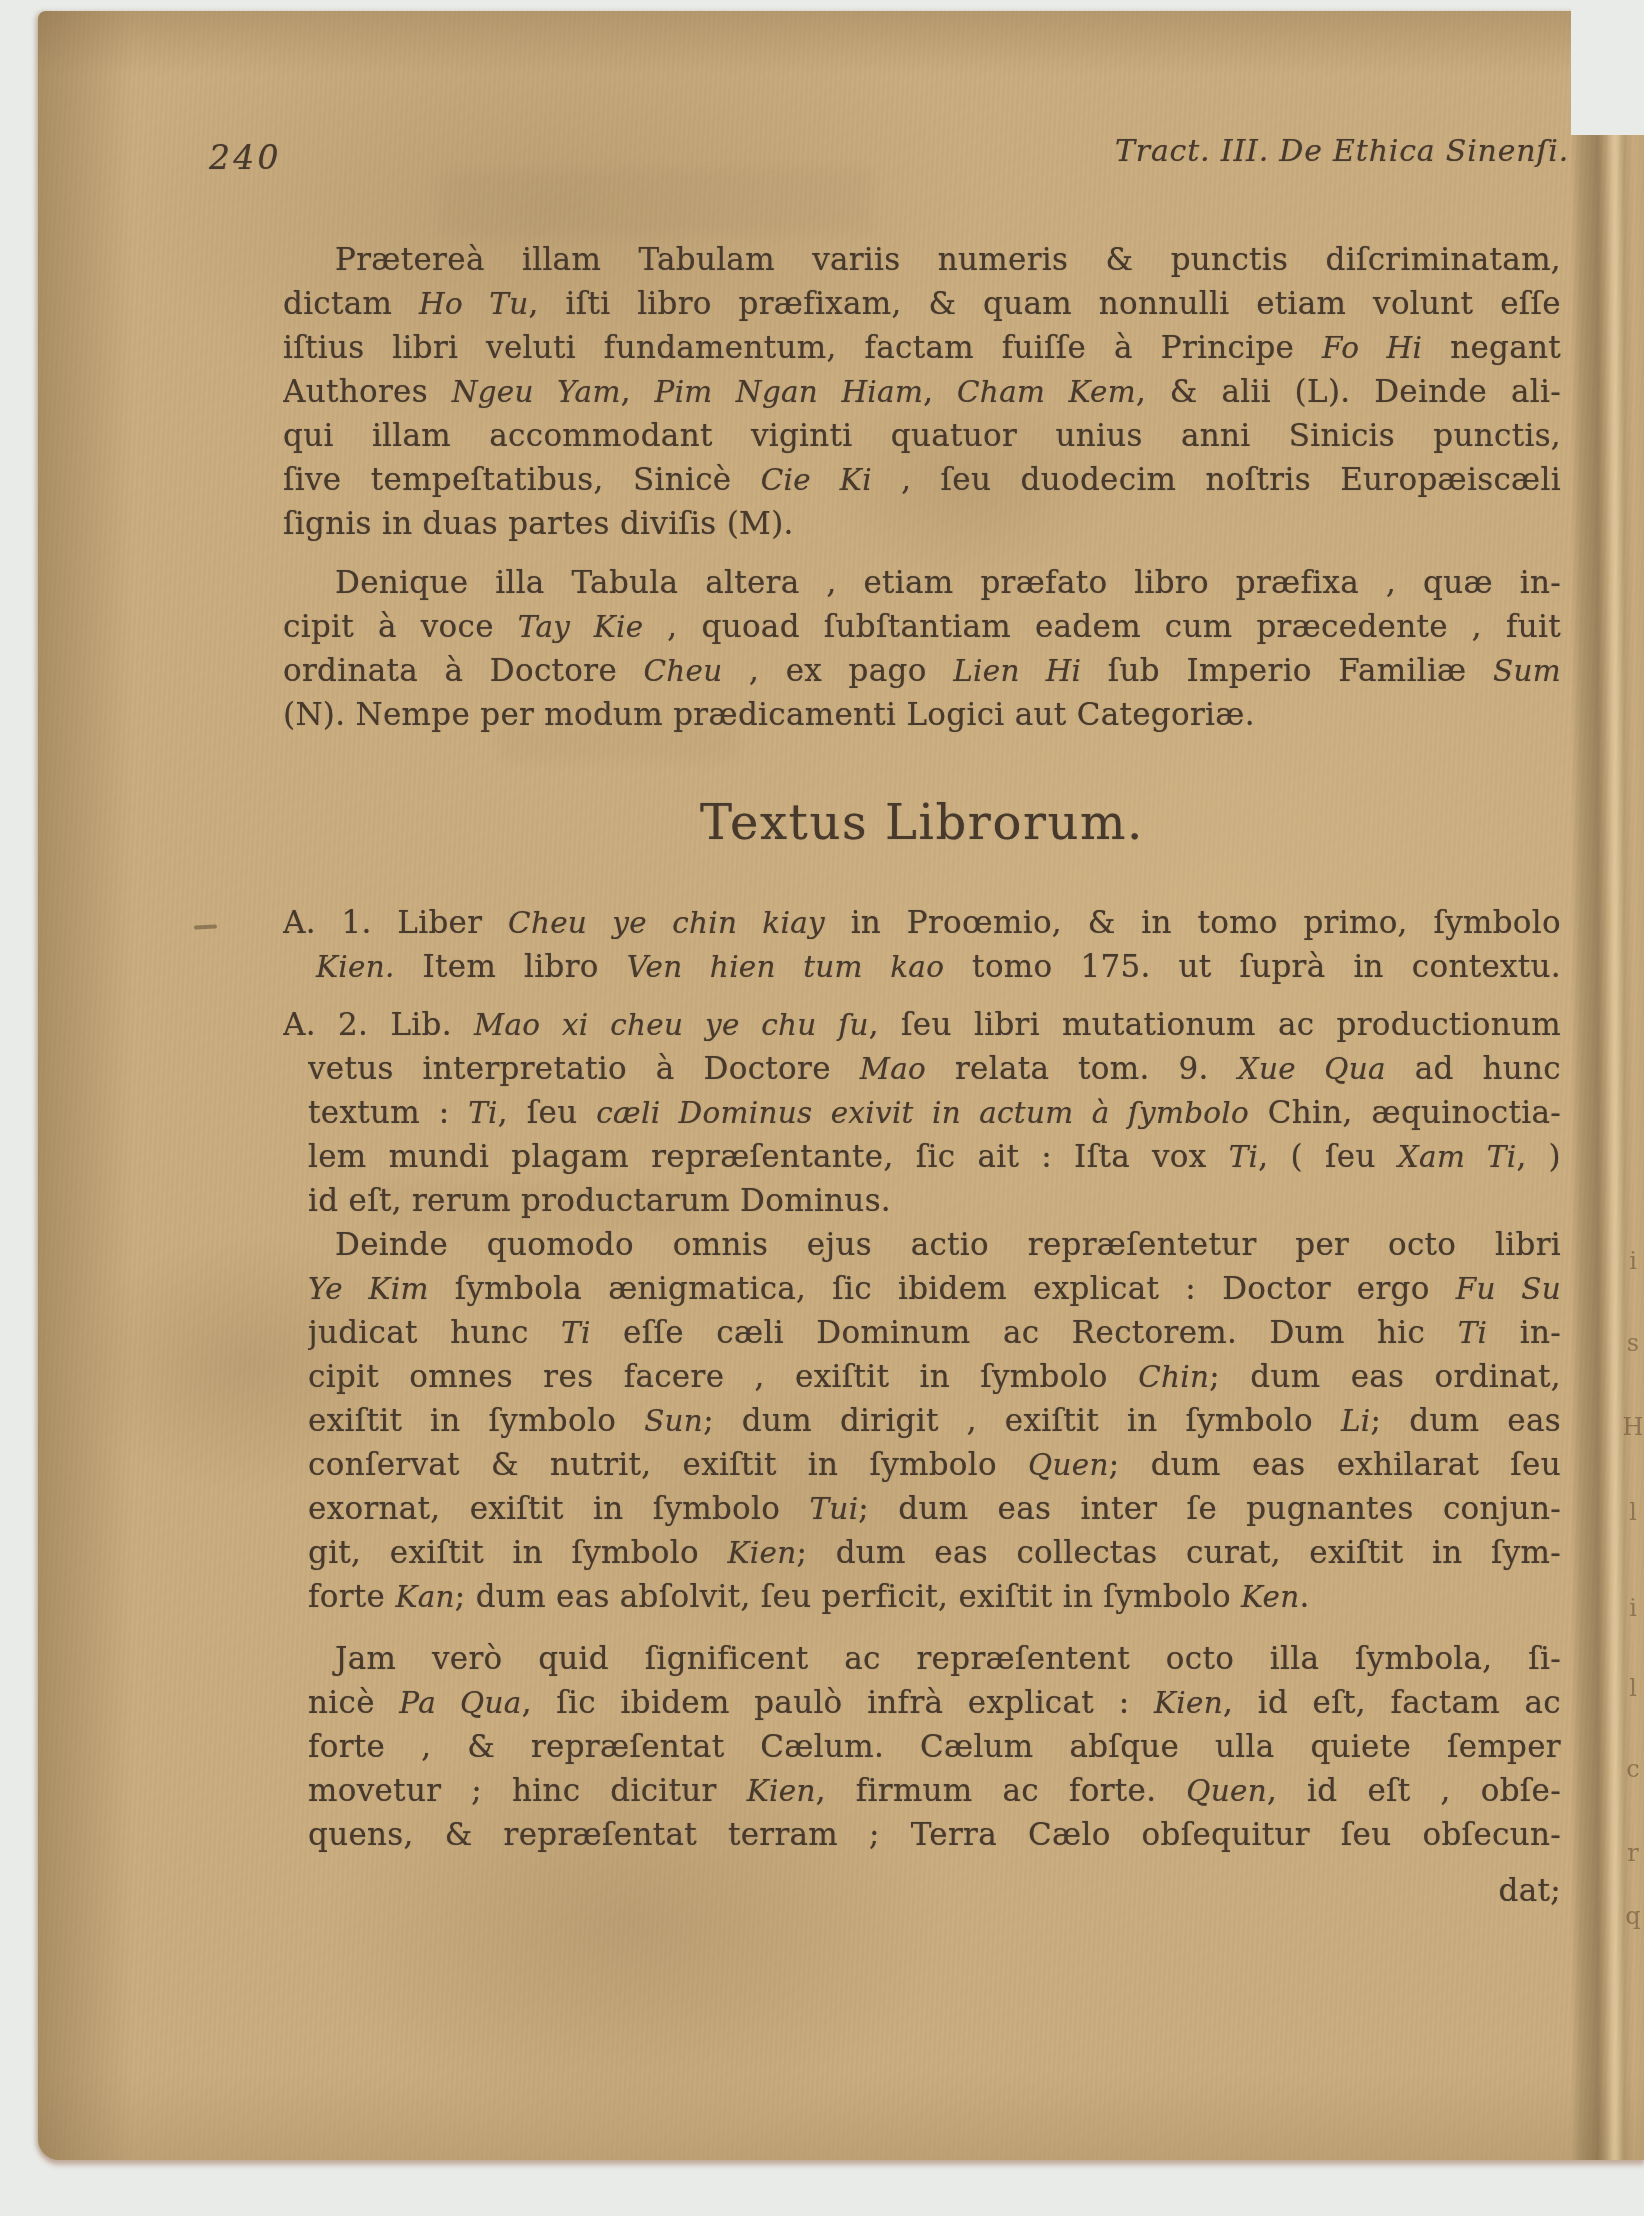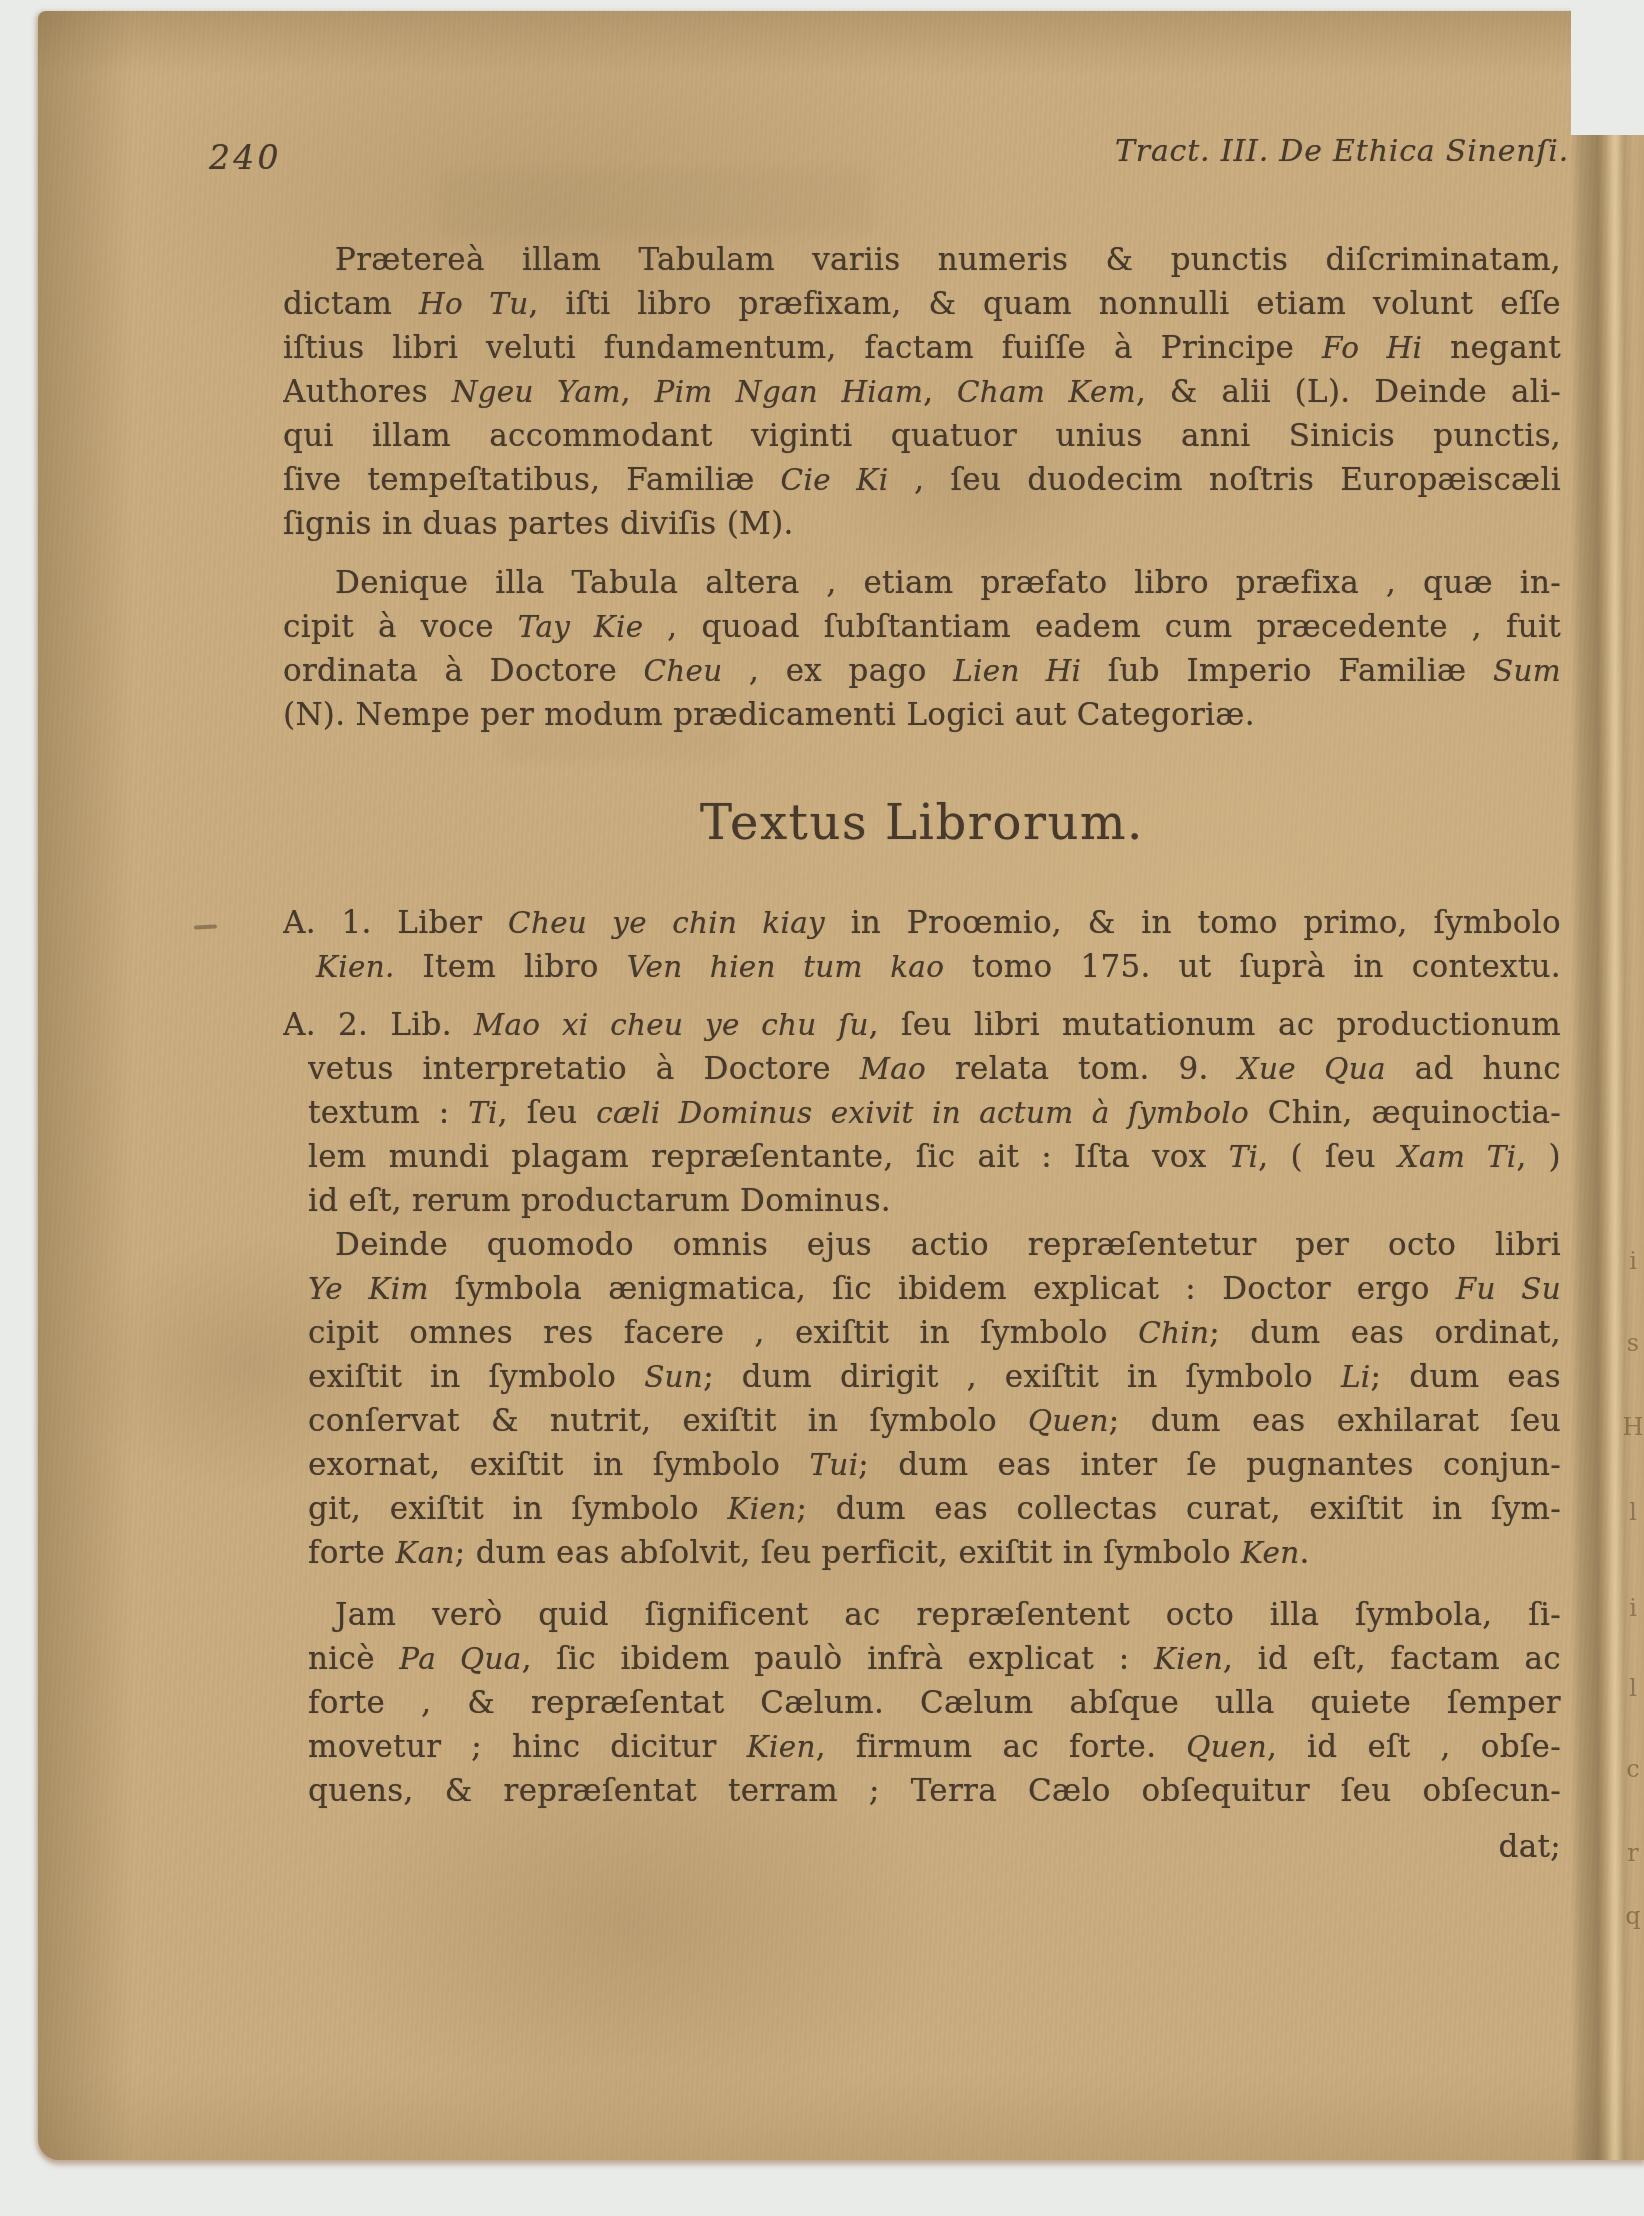--- a/index.html
+++ b/index.html
@@ -103,21 +103,21 @@
   <div id="page-number" class="ink">240</div>
   <div id="running-title" class="ink">Tract. III. De Ethica Sinenſi.</div>
 
   <div id="text-block" class="ink">
       <div class="block" style="margin-top: 0px;">
         <div class="line ipara"><span>Prætereà illam Tabulam variis numeris &amp; punctis diſcriminatam,</span></div>
         <div class="line"><span>dictam </span><span class="it">Ho Tu</span><span>, iſti libro præfixam, &amp; quam nonnulli etiam volunt eſſe</span></div>
         <div class="line"><span>iſtius libri veluti fundamentum, factam fuiſſe à Principe </span><span class="it">Fo Hi</span><span> negant</span></div>
         <div class="line"><span>Authores </span><span class="it">Ngeu Yam</span><span>, </span><span class="it">Pim Ngan Hiam</span><span>, </span><span class="it">Cham Kem</span><span>, &amp; alii (L).  Deinde ali-</span></div>
         <div class="line"><span>qui illam accommodant viginti quatuor unius anni Sinicis punctis,</span></div>
-        <div class="line"><span>ſive tempeſtatibus, Familiæ </span><span class="it">Cie Ki</span><span> , ſeu duodecim noſtris Europæiscæli</span></div>
+        <div class="line"><span>ſive tempeſtatibus, Sinicè </span><span class="it">Cie Ki</span><span> , ſeu duodecim noſtris Europæiscæli</span></div>
         <div class="line last"><span>ſignis in duas partes diviſis (M).</span></div>
       </div>
       <div class="block" style="margin-top: 14.5px;">
         <div class="line ipara"><span>Denique illa Tabula altera , etiam præfato libro præfixa , quæ in-</span></div>
         <div class="line"><span>cipit à voce </span><span class="it">Tay Kie</span><span> , quoad ſubſtantiam eadem cum præcedente , fuit</span></div>
         <div class="line"><span>ordinata à Doctore </span><span class="it">Cheu</span><span> , ex pago </span><span class="it">Lien Hi</span><span> ſub Imperio Familiæ </span><span class="it">Sum</span></div>
         <div class="line last"><span>(N).  Nempe per modum prædicamenti Logici aut Categoriæ.</span></div>
       </div>
       <div class="heading" style="margin-top: 53px;">Textus Librorum.</div>
       <div class="block sec" style="margin-top: 45px;">
@@ -127,20 +127,21 @@
       <div class="block sec" style="margin-top: 14.5px;">
         <div class="line outdent"><span>A. 2. Lib. </span><span class="it">Mao xi cheu ye chu ſu</span><span>, ſeu libri mutationum ac productionum</span></div>
         <div class="line"><span>vetus interpretatio à Doctore </span><span class="it">Mao</span><span> relata tom. 9. </span><span class="it">Xue Qua</span><span> ad hunc</span></div>
         <div class="line"><span>textum : </span><span class="it">Ti</span><span>, ſeu </span><span class="it">cæli Dominus exivit in actum à ſymbolo</span><span> Chin, æquinoctia-</span></div>
         <div class="line"><span>lem mundi plagam repræſentante, ſic ait : Iſta vox </span><span class="it">Ti</span><span>, ( ſeu </span><span class="it">Xam Ti</span><span>, )</span></div>
         <div class="line last"><span>id eſt, rerum productarum Dominus.</span></div>
       </div>
       <div class="block sec" style="">
         <div class="line ipara"><span>Deinde quomodo omnis ejus actio repræſentetur per octo libri</span></div>
         <div class="line"><span class="it">Ye Kim</span><span> ſymbola ænigmatica, ſic ibidem explicat : Doctor ergo </span><span class="it">Fu Su</span></div>
+        <div class="line"><span>judicat hunc </span><span class="it">Ti</span><span> eſſe cæli Dominum ac Rectorem.  Dum hic </span><span class="it">Ti</span><span> in-</span></div>
         <div class="line"><span>cipit omnes res facere , exiſtit in ſymbolo </span><span class="it">Chin</span><span>; dum eas ordinat,</span></div>
         <div class="line"><span>exiſtit in ſymbolo </span><span class="it">Sun</span><span>; dum dirigit , exiſtit in ſymbolo </span><span class="it">Li</span><span>; dum eas</span></div>
         <div class="line"><span>conſervat &amp; nutrit, exiſtit in ſymbolo </span><span class="it">Quen</span><span>; dum eas exhilarat ſeu</span></div>
         <div class="line"><span>exornat, exiſtit in ſymbolo </span><span class="it">Tui</span><span>; dum eas inter ſe pugnantes conjun-</span></div>
         <div class="line"><span>git, exiſtit in ſymbolo </span><span class="it">Kien</span><span>; dum eas collectas curat, exiſtit in ſym-</span></div>
         <div class="line last"><span>forte </span><span class="it">Kan</span><span>; dum eas abſolvit, ſeu perficit, exiſtit in ſymbolo </span><span class="it">Ken</span><span>.</span></div>
       </div>
       <div class="block sec" style="margin-top: 17.7px;">
         <div class="line ipara"><span>Jam verò quid ſignificent ac repræſentent octo illa ſymbola, ſi-</span></div>
         <div class="line"><span>nicè </span><span class="it">Pa Qua</span><span>, ſic ibidem paulò infrà explicat : </span><span class="it">Kien</span><span>, id eſt, factam ac</span></div>

